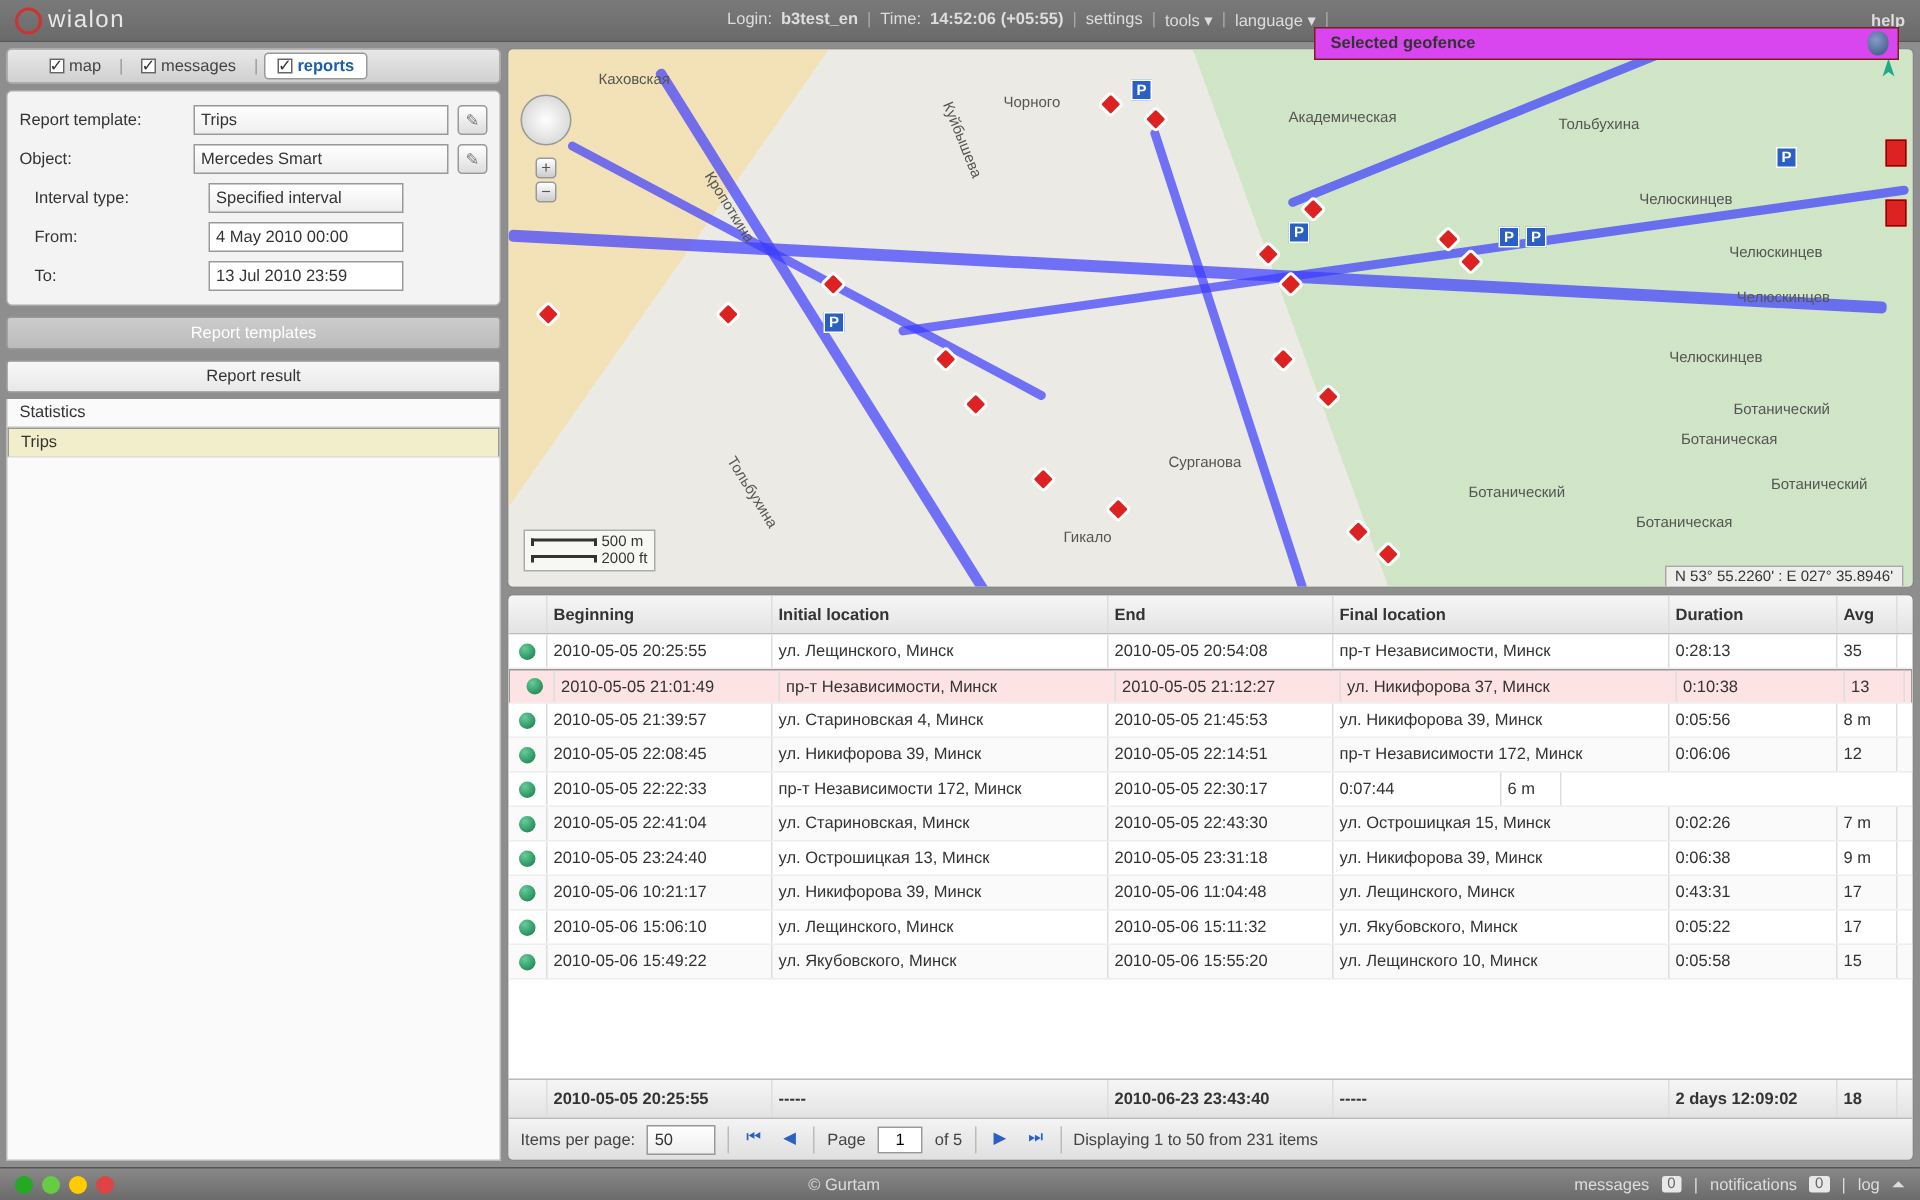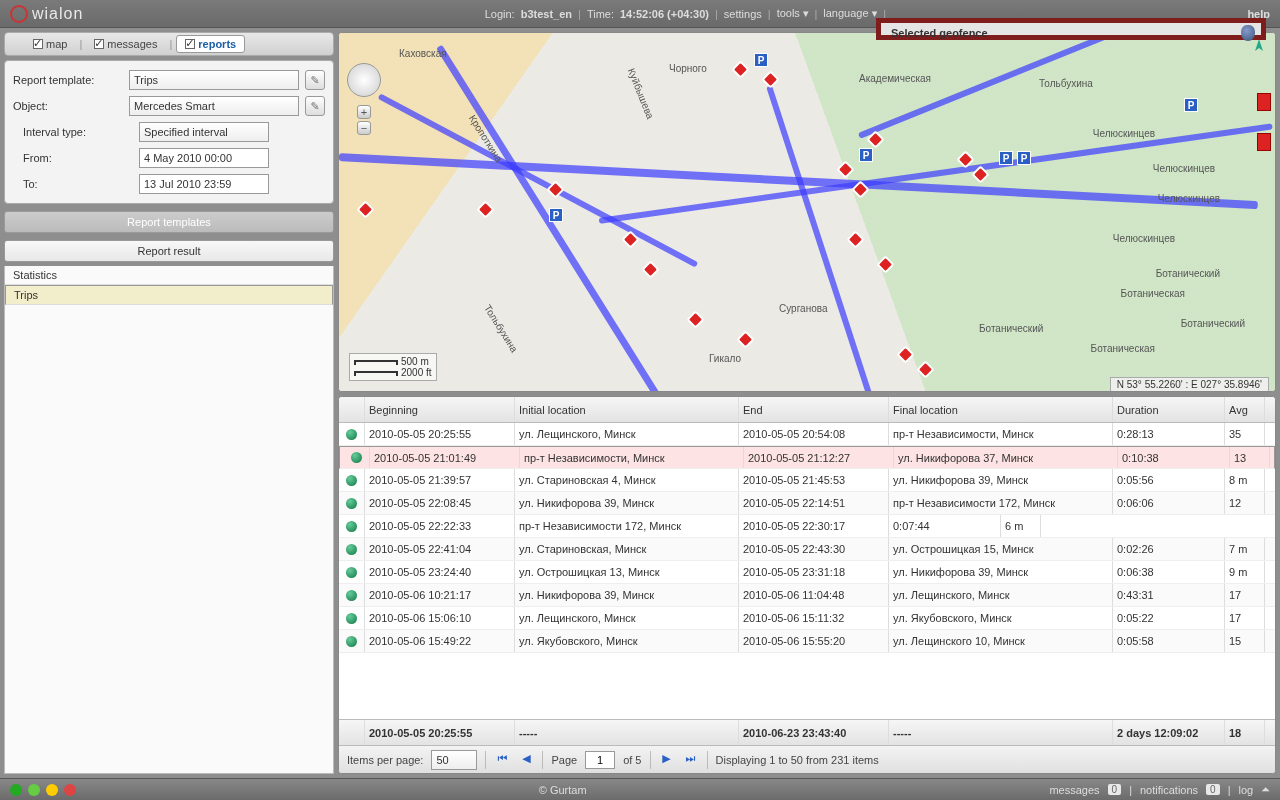--- a/index.html
+++ b/index.html
@@ -3,26 +3,26 @@
 <meta charset="utf-8">
 <style>
 *{box-sizing:border-box;margin:0;padding:0}
 body{font-family:Arial,Helvetica,sans-serif;font-size:11px;color:#333;background:#8e8e8e;width:1280px;height:800px;overflow:hidden;position:relative}
 
 
 .hdr{height:28px;background:linear-gradient(#7a7a7a,#6a6a6a);display:flex;align-items:center;color:#fff;padding:0 10px;border-bottom:1px solid #555}
 .logo{display:flex;align-items:center;gap:4px;margin-right:40px}
 .logo-ring{width:18px;height:18px;border:2px solid #c33;border-radius:50%}
 .logo-txt{font-size:16px;color:#e8e8e8;letter-spacing:1px}
-.hdr-info{flex:1;display:flex;gap:6px;align-items:center;font-size:11px;color:#ddd;justify-content:center}
+.hdr-info{flex:1;display:flex;gap:6px;align-items:flex-start;font-size:11px;color:#ddd;justify-content:center}
 .hdr-info .sep{color:#aaa}
 .hdr-link{color:#ddd;cursor:pointer}
 .hdr-right{color:#ddd;font-weight:bold}
 
-.geofence-tip{position:absolute;top:18px;right:14px;background:#e5e5e5;border:5px solid #7f1d1d;padding:4px 10px;font-size:11px;color:#333;width:390px;height:22px;z-index:20}
+.geofence-tip{position:absolute;top:18px;right:14px;background:#d946ef;border:1px solid #7f1d1d;padding:4px 10px;font-size:11px;color:#333;width:390px;height:22px;z-index:20}
 .shield{position:absolute;right:6px;top:2px;width:14px;height:16px;background:radial-gradient(circle at 40% 35%,#89c,#357);border-radius:50% 50% 60% 60%;display:inline-block}
 
 
 .wrap{display:flex;height:calc(100% - 28px - 22px);padding:4px;gap:4px}
 .left{width:350px;display:flex;flex-direction:column;gap:4px}
 .right{flex:1;display:flex;flex-direction:column;gap:4px}
 
 
 .tabs{height:24px;background:linear-gradient(#e8e8e8,#d0d0d0);border:1px solid #aaa;border-radius:4px;display:flex;align-items:center;padding:0 20px;gap:4px}
 .tab{padding:2px 8px;color:#444;display:flex;align-items:center;gap:3px}
@@ -66,21 +66,21 @@
 .nav-pan{position:absolute;left:8px;top:30px;width:34px;height:34px;background:radial-gradient(#fff,#ccc);border-radius:50%;border:1px solid #999}
 .nav-zoom{position:absolute;left:18px;top:72px;width:14px;display:flex;flex-direction:column;gap:2px}
 .nav-zoom div{height:14px;background:linear-gradient(#fff,#ccc);border:1px solid #999;border-radius:3px;text-align:center;line-height:12px;font-size:11px;color:#555}
 .scale{position:absolute;left:10px;bottom:10px;background:rgba(255,255,255,.6);padding:2px 4px;font-size:10px;border:1px solid #aaa}
 .scale .bar{border-top:2px solid #333;border-left:2px solid #333;border-right:2px solid #333;height:5px;width:44px;display:inline-block;vertical-align:middle;margin-right:3px}
 .coords{position:absolute;right:6px;bottom:-1px;background:rgba(240,240,240,.92);padding:1px 6px;font-size:10px;color:#333;border:1px solid #aaa}
 .compass{position:absolute;right:8px;top:6px;width:16px;height:16px}
 
 
 .grid{flex:1;background:#f2f2f2;border:1px solid #888;border-radius:4px;display:flex;flex-direction:column;overflow:hidden}
-.ghdr{display:flex;background:linear-gradient(#f6f6f6,#e3e3e3);border-bottom:1px solid #bbb;font-weight:normal;color:#333;height:26px;align-items:flex-start}
+.ghdr{display:flex;background:linear-gradient(#f6f6f6,#e3e3e3);border-bottom:1px solid #bbb;font-weight:bold;color:#333;height:26px;align-items:flex-start}
 .c0{width:26px}
 .c1{width:150px}
 .c2{width:224px}
 .c3{width:150px}
 .c4{width:224px}
 .c5{width:112px}
 .c6{width:40px}
 .gc{padding:0 4px;border-right:1px solid #ddd;height:100%;display:flex;align-items:center;overflow:hidden;white-space:nowrap}
 .gbody{flex:1;overflow:hidden;background:#fff;font-size:11px}
 .grow{display:flex;height:23px;align-items:center;border-bottom:1px solid #eee}
@@ -107,21 +107,21 @@
 <div class="hdr">
   <div class="logo">
     <span class="logo-ring"></span>
     <span class="logo-txt">wialon</span>
   </div>
   <div class="hdr-info">
     <span>Login:</span>
     <b>b3test_en</b>
     <span class="sep">|</span>
     <span>Time:</span>
-    <b>14:52:06 (+04:30)</b>
+    <b>14:52:06 (+05:55)</b>
     <span class="sep">|</span>
     <span class="hdr-link">settings</span>
     <span class="sep">|</span>
     <span class="hdr-link">tools ▾</span>
     <span class="sep">|</span>
     <span class="hdr-link">language ▾</span>
     <span class="sep">|</span>
   </div>
   <div class="hdr-right">help</div>
 </div>

